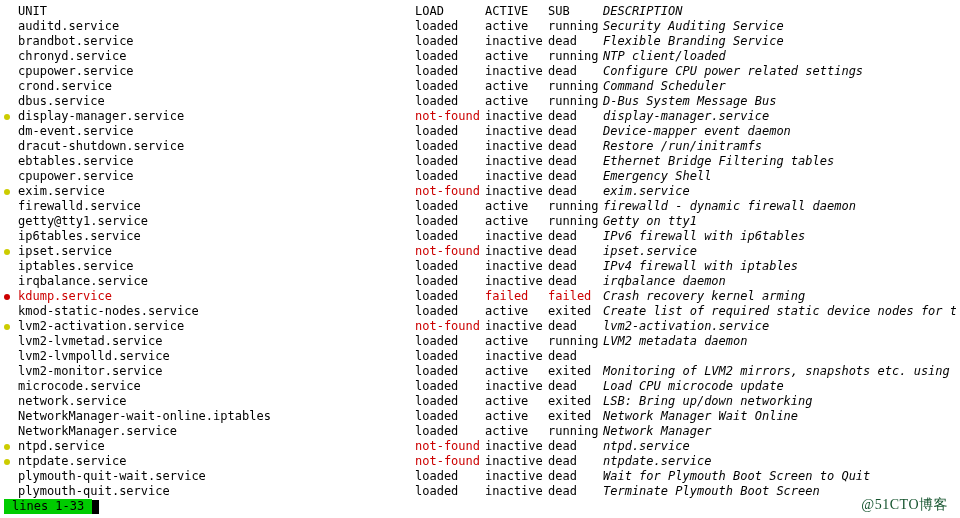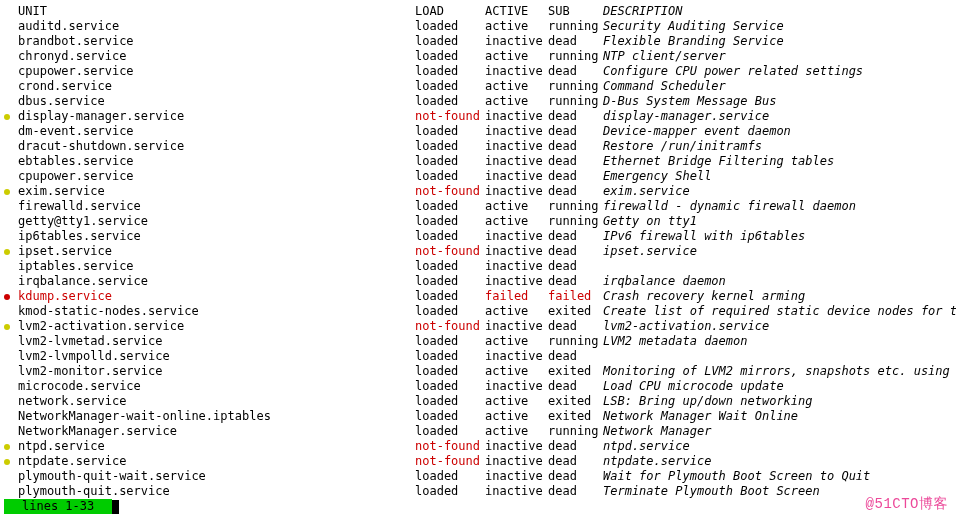--- a/index.html
+++ b/index.html
@@ -36,36 +36,36 @@
     border-radius: 50%;
     margin-top: 4px;
   }
   .bullet.yellow { background: #cccc00; }
   .bullet.red    { background: #cc0000; }
   .red-bold { color: #cc0000; font-weight: normal; }
   .status-line {
     display: inline-block;
     background: #00cc00;
     color: #000000;
-    padding: 0 18px;
+    padding: 0 8px;
   }
   .cursor {
     display:inline-block;
     width:7px;
     height:14px;
     background:#000;
     vertical-align:bottom;
   }
   .watermark {
     position: absolute;
     right: 12px;
     bottom: 2px;
-    color: #ec4899;
+    color: #14532d;
     font-size: 14px;
-    font-family: Liberation Mono, monospace;
+    font-family: Liberation Serif, serif;
     letter-spacing: 0.5px;
     pointer-events: none;
   }
 </style>
 </head>
 <body>
 
 <div class="term">
 
   <div class="row">
@@ -93,21 +93,21 @@
         <span class="col-active">inactive</span>
         <span class="col-sub">dead</span>
         <span class="col-desc">Flexible Branding Service</span>
       </div>
       <div class="row">
         <span class="col-bullet"></span>
         <span class="col-unit">chronyd.service</span>
         <span class="col-load">loaded</span>
         <span class="col-active">active</span>
         <span class="col-sub">running</span>
-        <span class="col-desc">NTP client/server</span>
+        <span class="col-desc">NTP client/loaded</span>
       </div>
       <div class="row">
         <span class="col-bullet"></span>
         <span class="col-unit">cpupower.service</span>
         <span class="col-load">loaded</span>
         <span class="col-active">inactive</span>
         <span class="col-sub">dead</span>
         <span class="col-desc">Configure CPU power related settings</span>
       </div>
       <div class="row">
@@ -205,20 +205,21 @@
         <span class="col-active">inactive</span>
         <span class="col-sub">dead</span>
         <span class="col-desc"> ipset.service</span>
       </div>
       <div class="row">
         <span class="col-bullet"></span>
         <span class="col-unit">iptables.service</span>
         <span class="col-load">loaded</span>
         <span class="col-active">inactive</span>
         <span class="col-sub">dead</span>
+        <span class="col-desc">IPv4 firewall with iptables</span>
       </div>
       <div class="row">
         <span class="col-bullet"></span>
         <span class="col-unit">irqbalance.service</span>
         <span class="col-load">loaded</span>
         <span class="col-active">inactive</span>
         <span class="col-sub">dead</span>
         <span class="col-desc">irqbalance daemon</span>
       </div>
       <div class="row">

